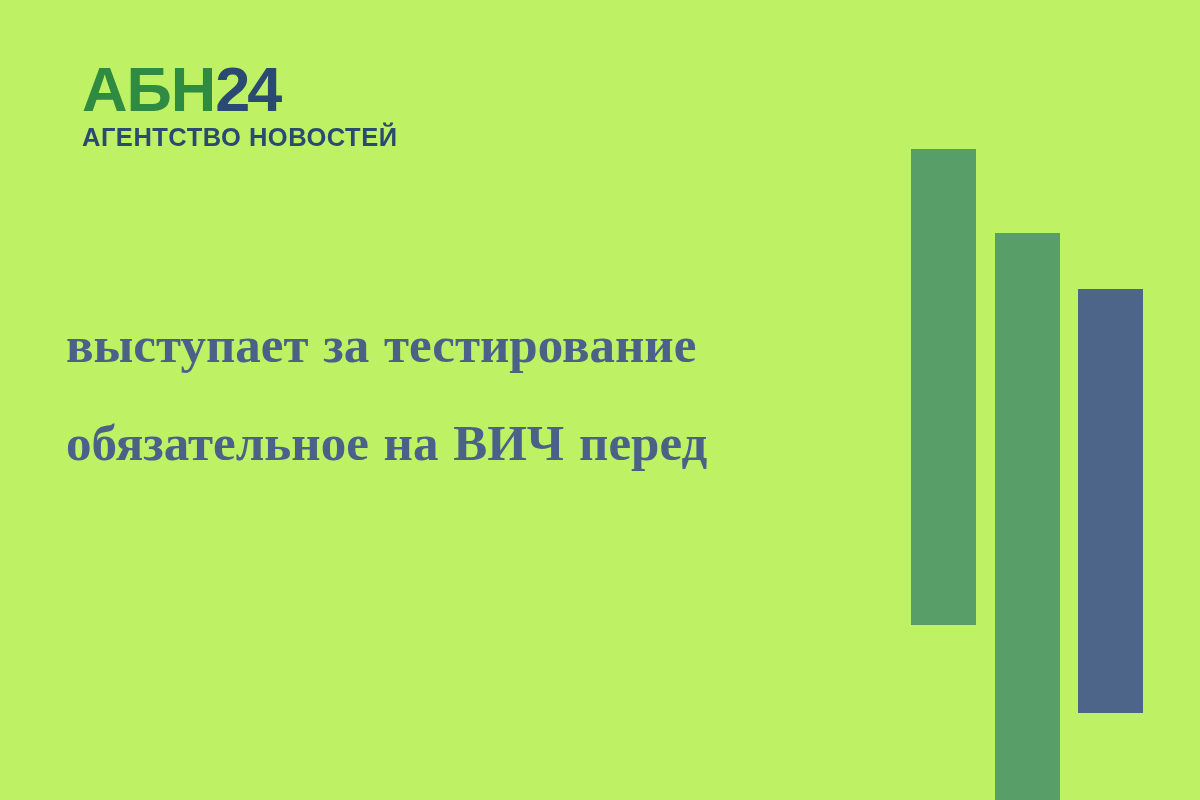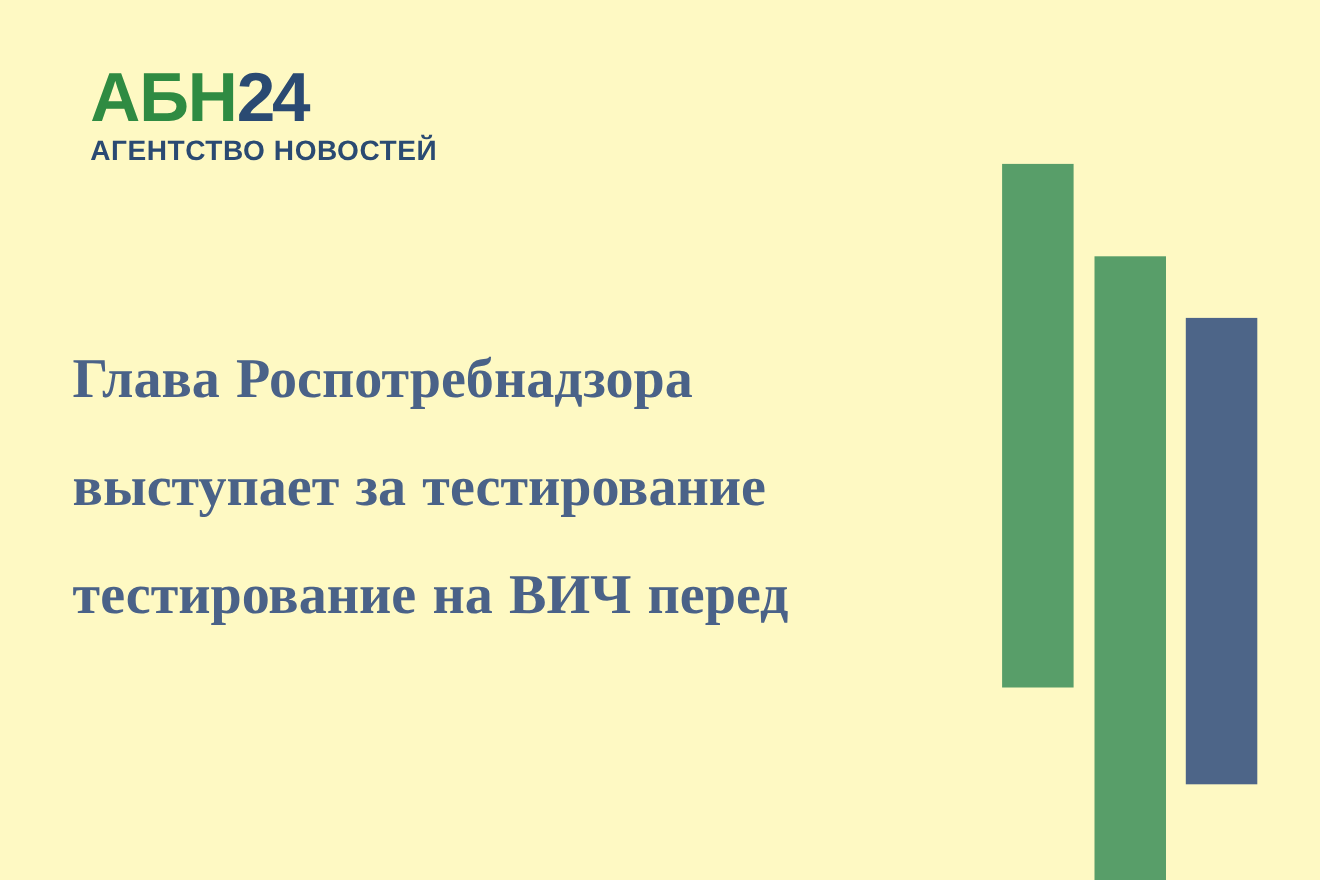--- a/index.html
+++ b/index.html
@@ -84,31 +84,30 @@
     height: 800px;
     pointer-events: none;
   }
   .bar {
     position: absolute;
   }
 </style>
 </head>
 <body>
 
-<div id="card" style="background: #fef9c3; width: 1200px; height: 800px;">
+<div id="card" style="background: #bef264; width: 1200px; height: 800px;">
 
   <div id="logo">
     <span id="logo-wordmark"><span class="lg-green" style="color: rgb(47, 139, 66);">АБН</span><span class="lg-navy" style="color: rgb(42, 74, 114);">24</span></span>
     <span id="logo-tagline" style="color: rgb(42, 74, 114);">АГЕНТСТВО НОВОСТЕЙ</span>
   </div>
 
   <h1 id="headline" style="color: rgb(74, 98, 136);">
-    <span style="display: block;">Глава Роспотребнадзора</span>
     <span style="display: block;">выступает за тестирование</span>
-    <span style="display: block;">тестирование на ВИЧ перед</span>
+    <span style="display: block;">обязательное на ВИЧ перед</span>
   </h1>
 
   <div id="bars">
       <div class="bar" style="left: 911px; top: 149px; width: 65px; height: 476px; background: rgb(88, 158, 105);"></div>
       <div class="bar" style="left: 995px; top: 233px; width: 65px; height: 567px; background: rgb(88, 158, 105);"></div>
       <div class="bar" style="left: 1078px; top: 289px; width: 65px; height: 424px; background: rgb(77, 101, 136);"></div>
     </div>
 
 </div>
 

